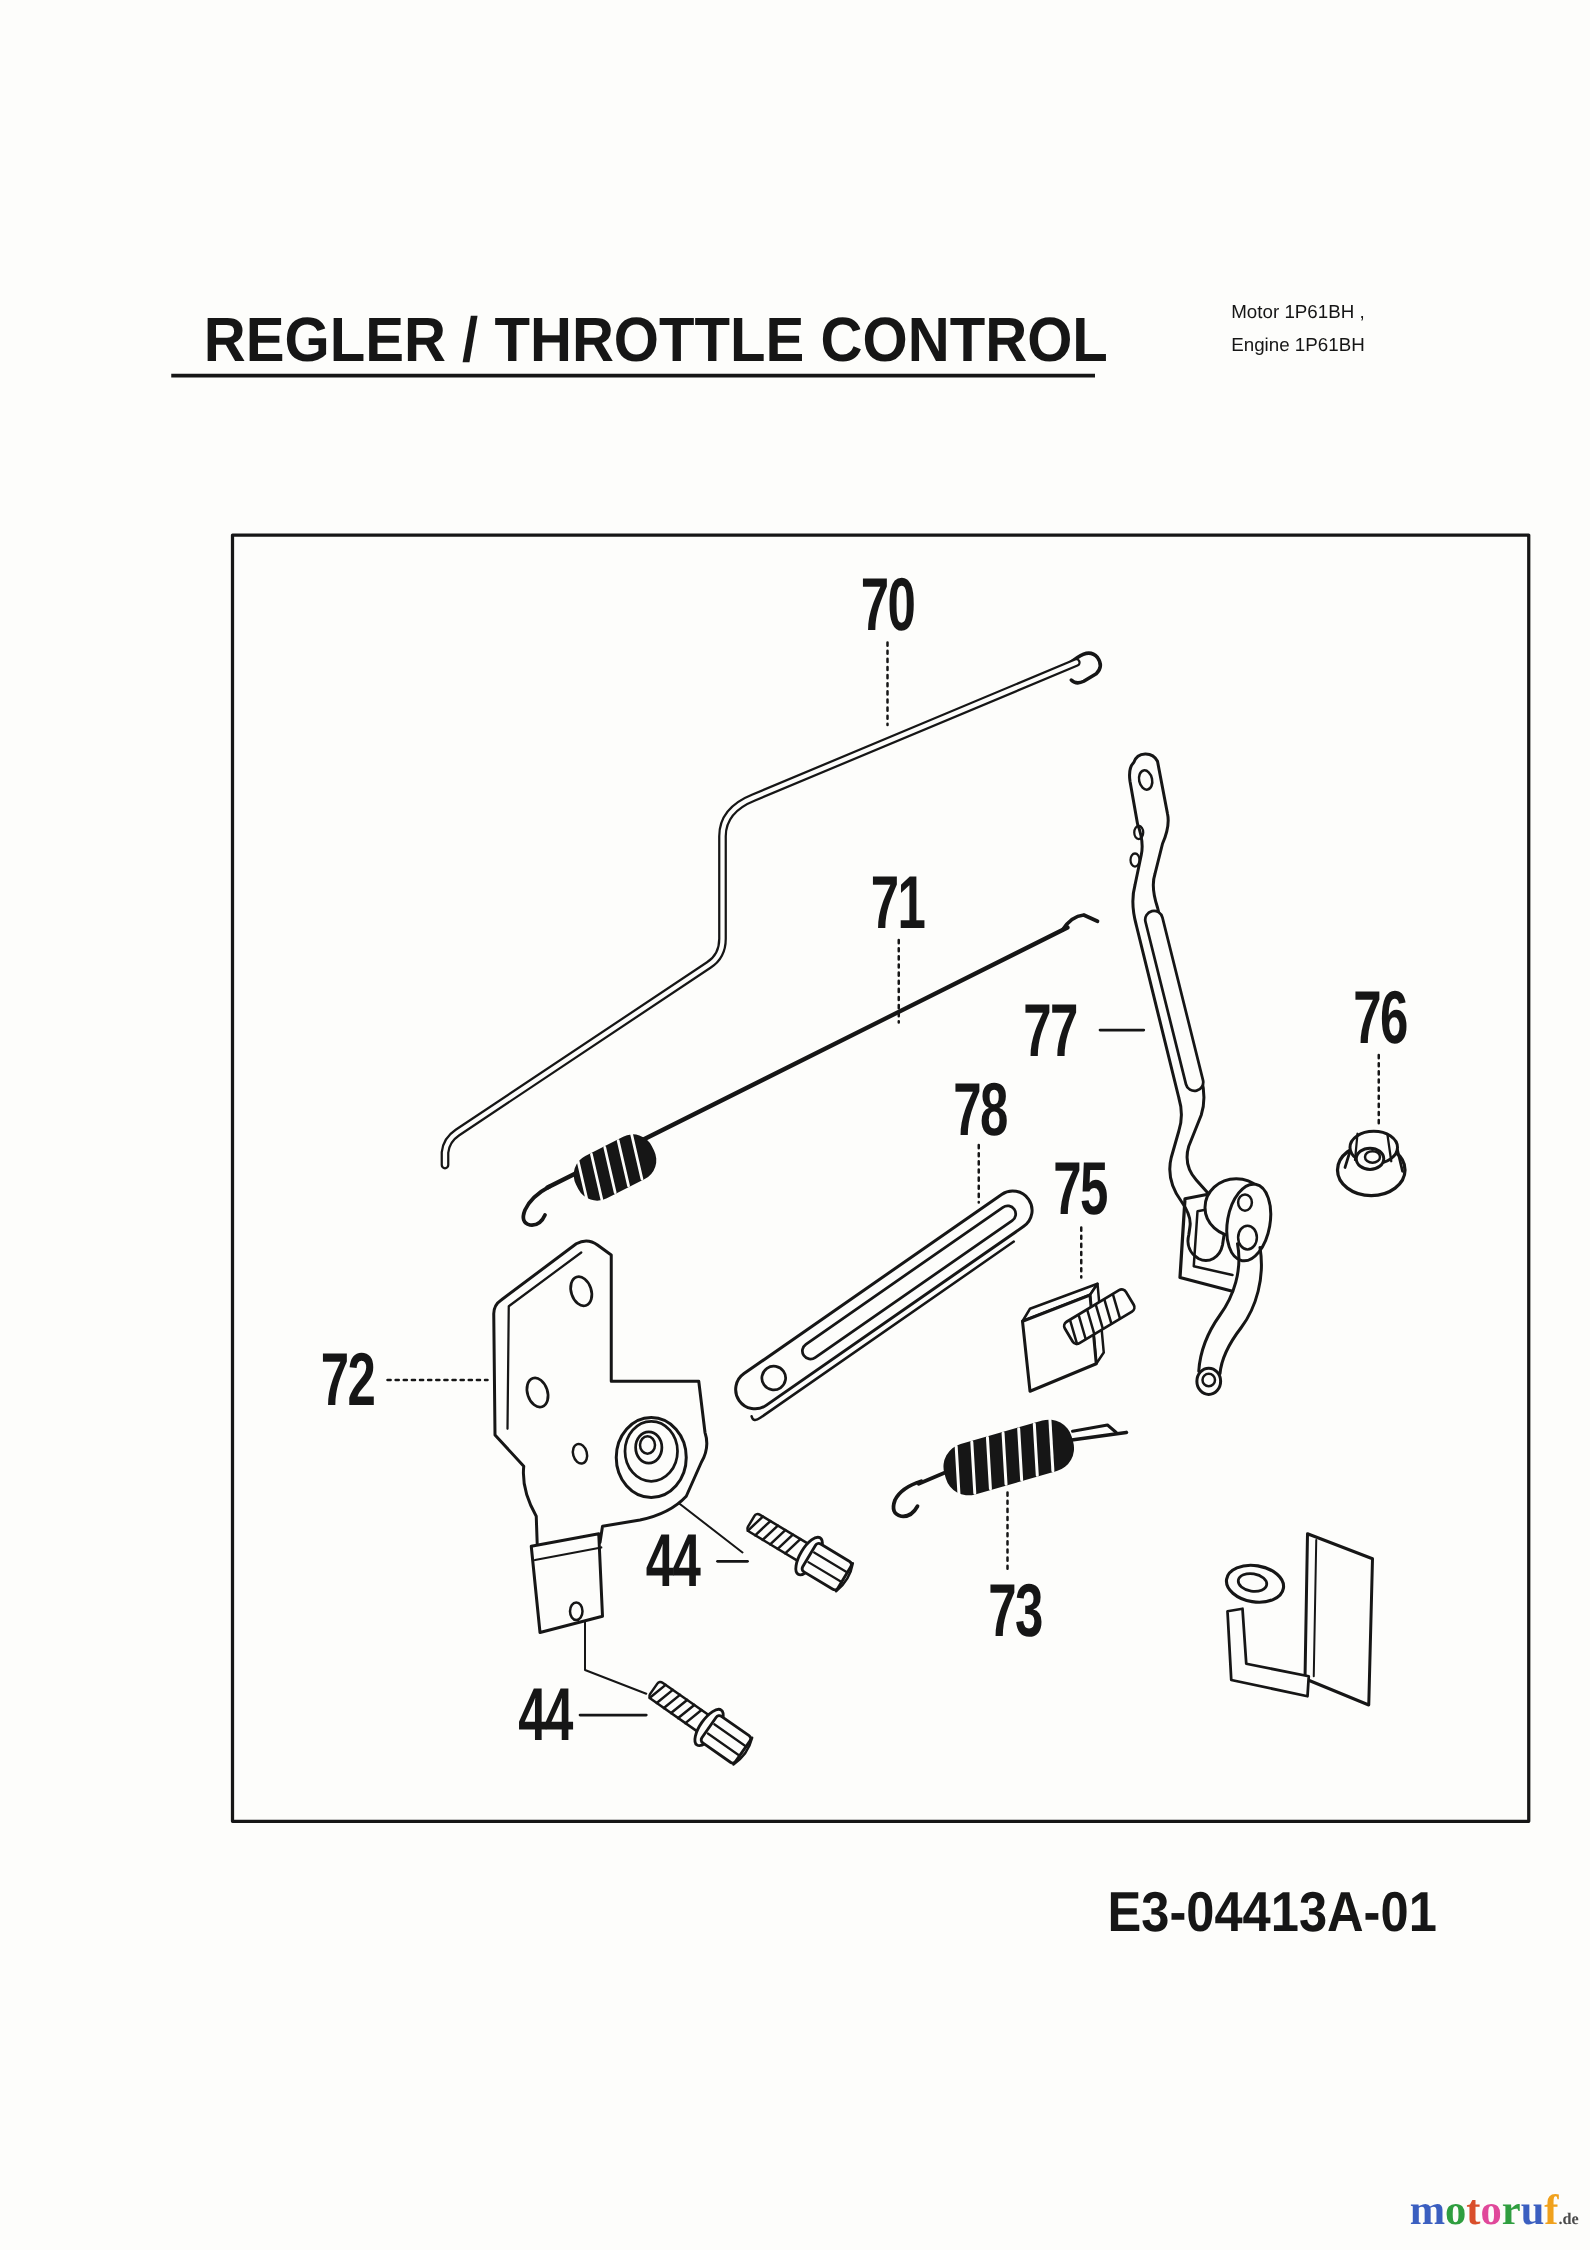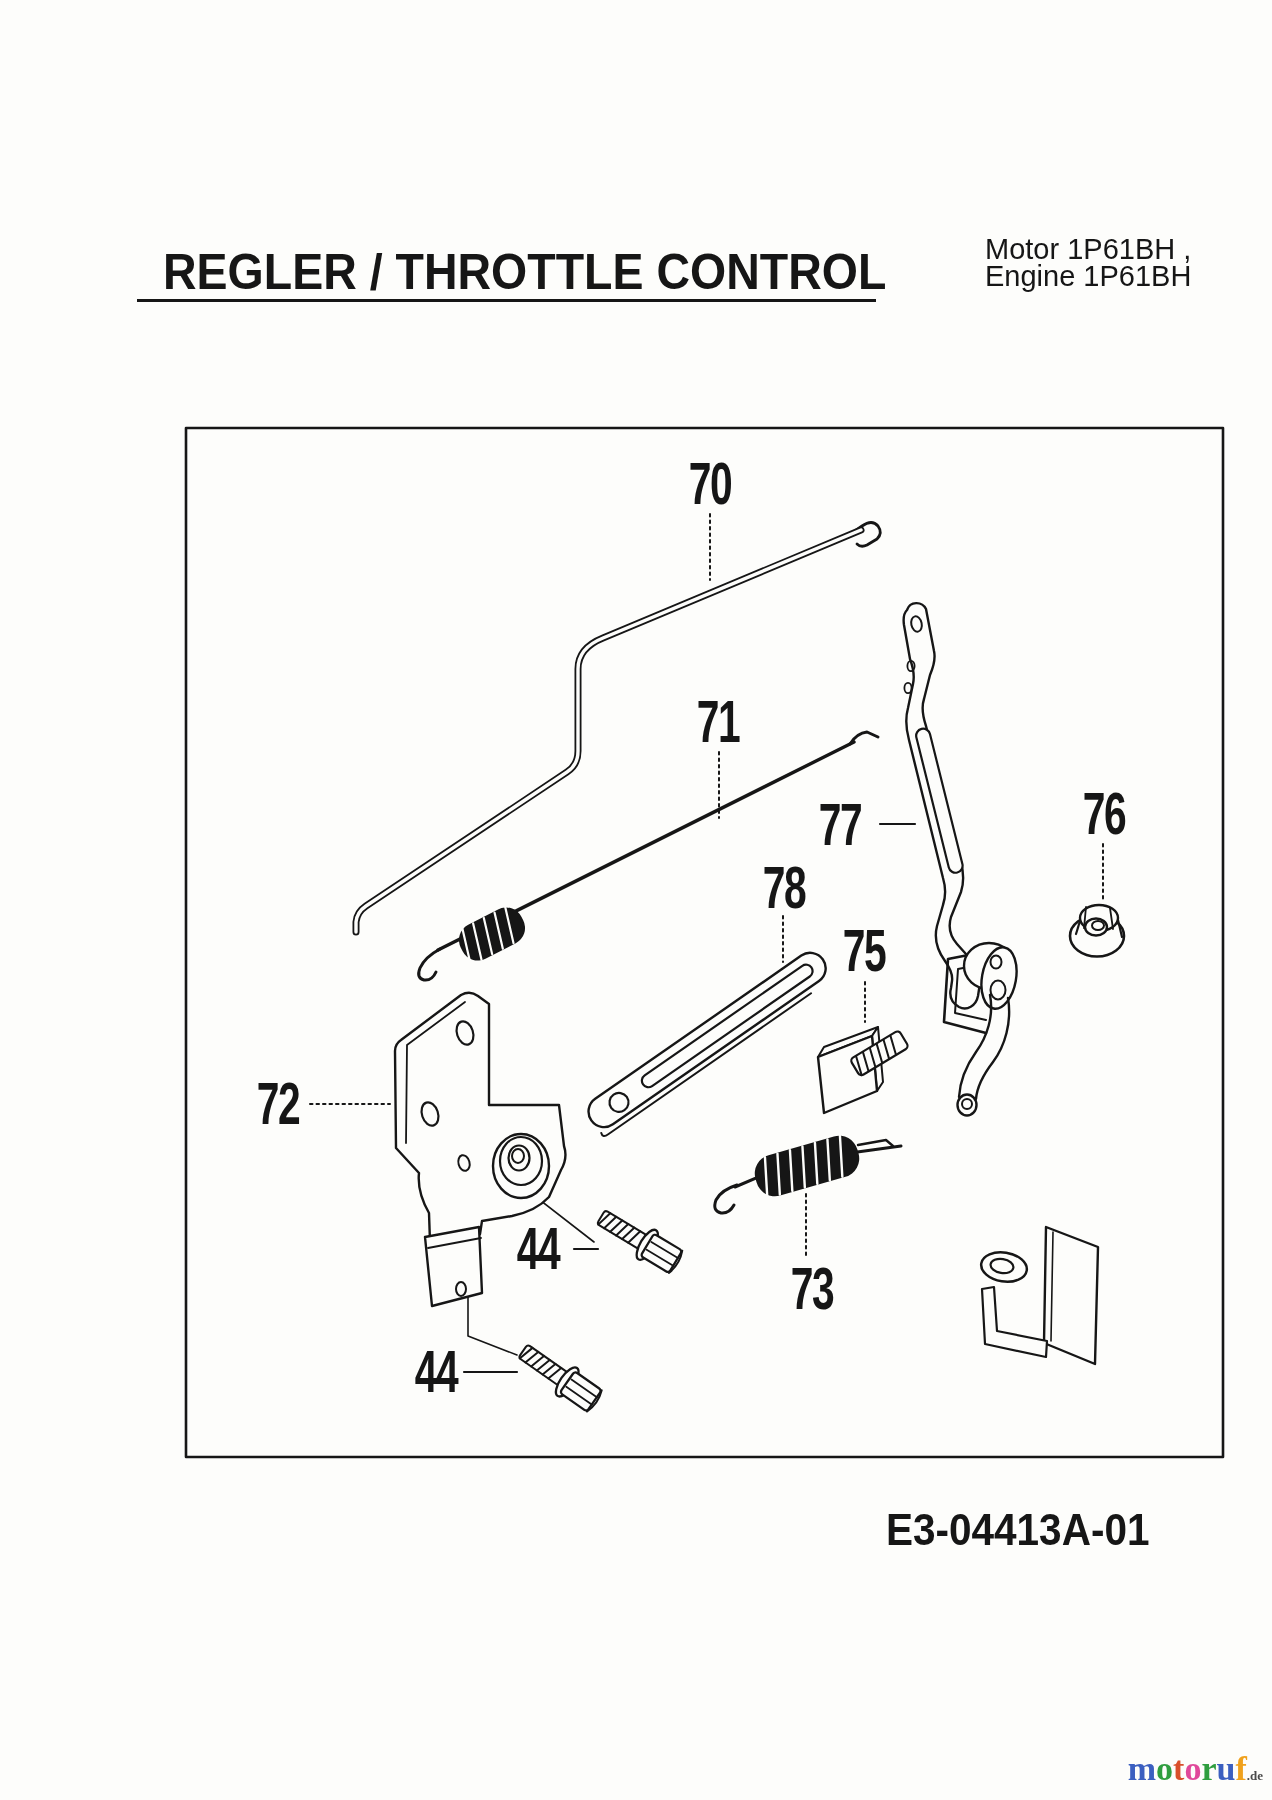--- a/index.html
+++ b/index.html
@@ -16,21 +16,21 @@
   .abs{position:absolute;}
   #title{
     left:163px;top:243px;
     font-size:50px;font-weight:bold;letter-spacing:0px;
     transform:scaleX(0.93);transform-origin:left top;white-space:nowrap;
   }
   #title-underline{
     left:137px;top:299px;width:739px;height:3px;background:#161616;
   }
   #engine-info{
-    left:985px;top:236px;font-size:29px;line-height:27px;font-weight:normal;
+    left:985px;top:236px;font-size:15px;line-height:27px;font-weight:normal;
     white-space:nowrap;
   }
   #diagram-svg{left:0;top:0;}
   .callout{
     position:absolute;
     width:120px;margin-left:-60px;margin-top:-31px;
     text-align:center;
     font-size:60px;font-weight:bold;line-height:62px;letter-spacing:-2px;
     transform:scaleX(0.68);transform-origin:center;
     white-space:nowrap;

